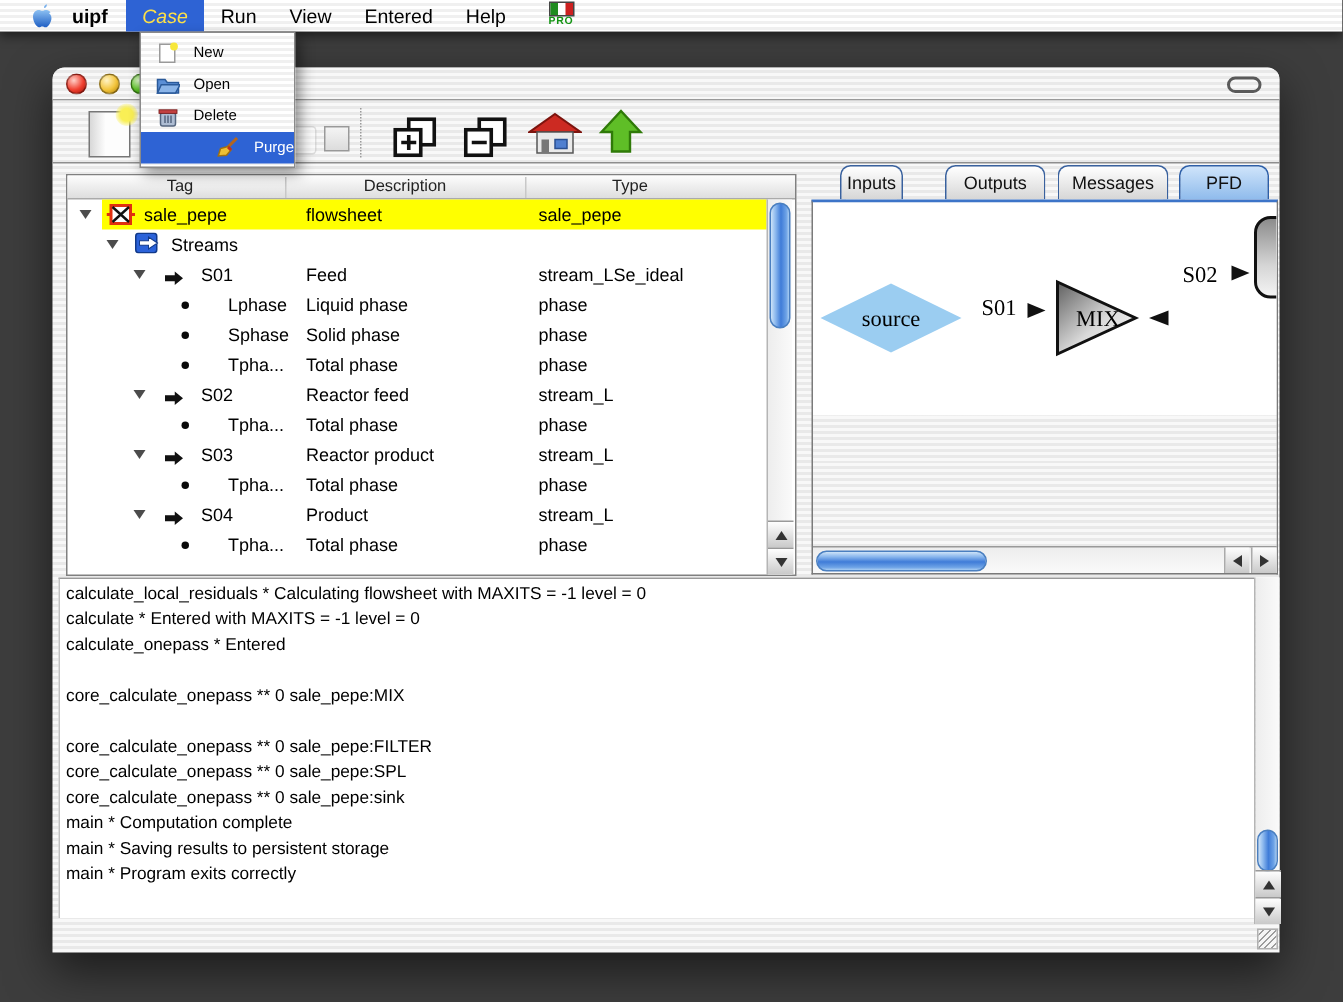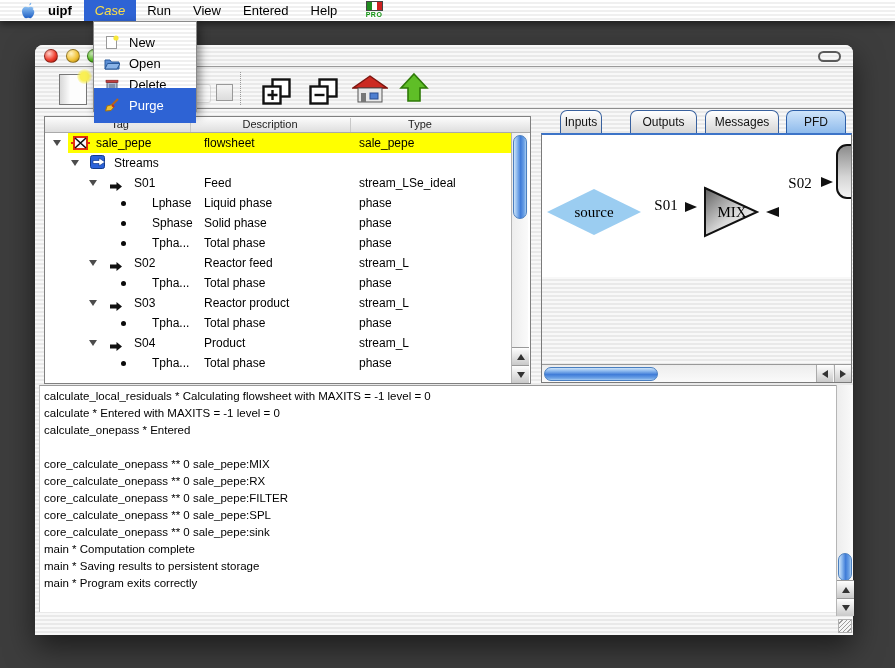--- a/index.html
+++ b/index.html
@@ -16,24 +16,24 @@
   .appname { font-weight:bold; padding:0 12px; }
   .applewrap { margin-left:21px; display:flex; align-items:center; }
   .probadge { position:absolute; left:363px; top:1px; width:22px; text-align:center; }
   .flag { width:17px; height:10px; margin:0 auto; border:1px solid #444; display:flex; }
   .flag i { flex:1; } .fg{background:#1f8b1f;} .fw{background:#fff;} .fr{background:#cc2020;}
   .protxt { font-size:7px; font-weight:bold; color:#149414; letter-spacing:.5px; line-height:8px; }
 
   
   .dropdown { position:absolute; left:93px; top:21px; width:104px; height:91px; border:1px solid #8a8a8a;
               box-shadow:3px 4px 9px rgba(0,0,0,.45); z-index:50; }
-  .ditem { position:absolute; left:0; width:100%; height:35px; display:flex; align-items:center; font-size:13px; }
+  .ditem { position:absolute; left:0; width:100%; height:21px; display:flex; align-items:center; font-size:10px; }
   .ditem .dicon { width:16px; margin-left:10px; display:flex; justify-content:center; }
   .ditem .dlbl { margin-left:9px; }
-  .ditem.hl { background:#2e63d4; color:#fff; }
+  .ditem.hl { background:#2e63d4; color:#fff;justify-content:flex-end; }
 
   
   .window { position:absolute; left:35px; top:45px; width:818px; height:590px; border-radius:8px 8px 0 0;
             box-shadow:0 12px 30px rgba(0,0,0,.55); z-index:10; }
   .titlebar { position:absolute; left:0; top:0; width:100%; height:22px; border-bottom:1px solid #9a9a9a;
               border-radius:8px 8px 0 0; }
   .tl { position:absolute; top:4px; width:14px; height:14px; border-radius:50%; border:1px solid rgba(0,0,0,.35); }
   .tl.red { left:9px;  background:radial-gradient(circle at 35% 30%,#ffd0c8,#f04030 55%,#9a0e04); }
   .tl.yel { left:31px; background:radial-gradient(circle at 35% 30%,#fff3c4,#f2c43c 55%,#a87a06); }
   .tl.grn { left:52px; background:radial-gradient(circle at 35% 30%,#dcf6c9,#5ec428 55%,#2b7a02); }
@@ -397,21 +397,20 @@
           <span class="arr right"></span>
         </span>
     </div>
   </div>
 
   <div class="logarea">
     <div class="logline" style="top:4px">calculate_local_residuals * Calculating flowsheet with MAXITS = -1 level = 0</div>
     <div class="logline" style="top:21px">calculate * Entered with MAXITS = -1 level = 0</div>
     <div class="logline" style="top:38px">calculate_onepass * Entered</div>
     <div class="logline" style="top:72px">core_calculate_onepass ** 0 sale_pepe:MIX</div>
-    <div class="logline" style="top:89px">core_calculate_onepass ** 0 sale_pepe:RX</div>
     <div class="logline" style="top:106px">core_calculate_onepass ** 0 sale_pepe:FILTER</div>
     <div class="logline" style="top:123px">core_calculate_onepass ** 0 sale_pepe:SPL</div>
     <div class="logline" style="top:140px">core_calculate_onepass ** 0 sale_pepe:sink</div>
     <div class="logline" style="top:157px">main * Computation complete</div>
     <div class="logline" style="top:174px">main * Saving results to persistent storage</div>
     <div class="logline" style="top:191px">main * Program exits correctly</div>
   </div>
 
   <div class="vscroll logscroll">
     <span class="athumbV" style="top:168px;height:28px"></span>

